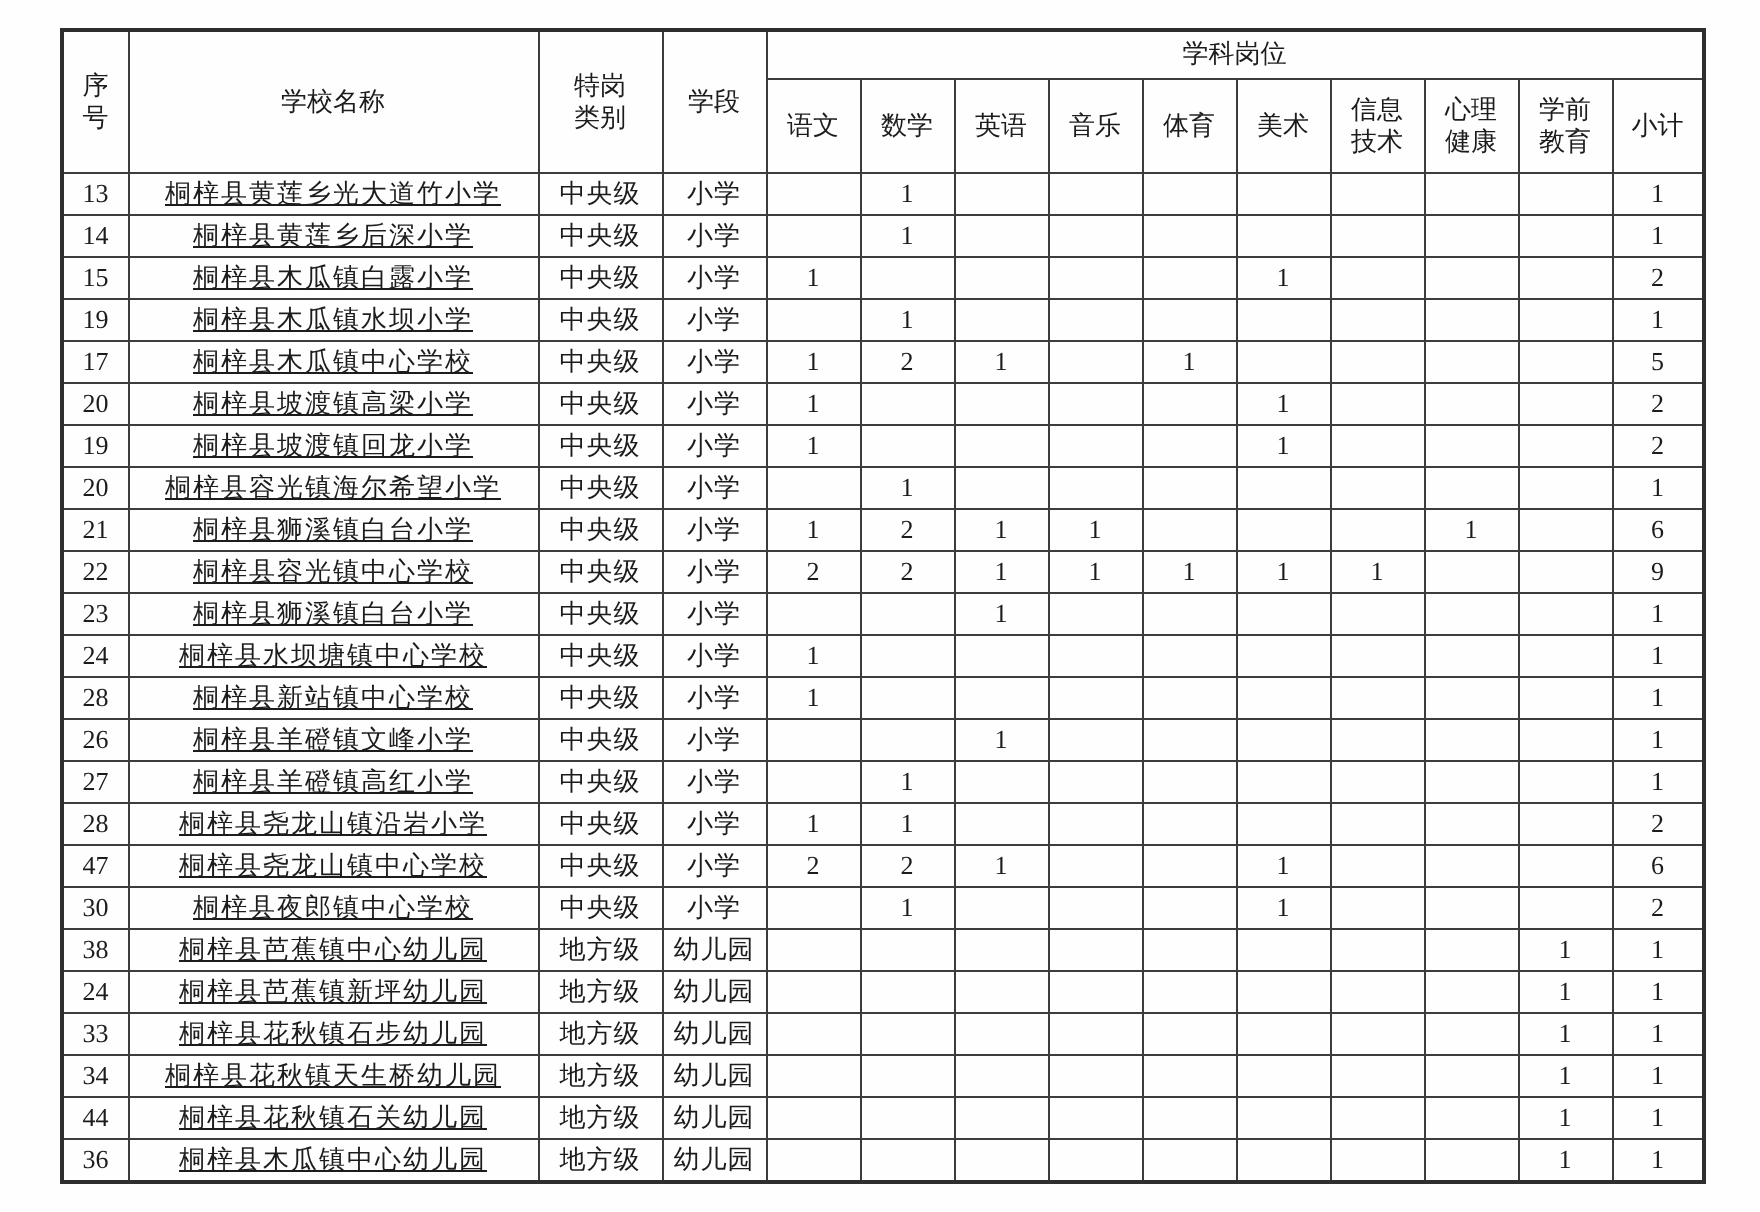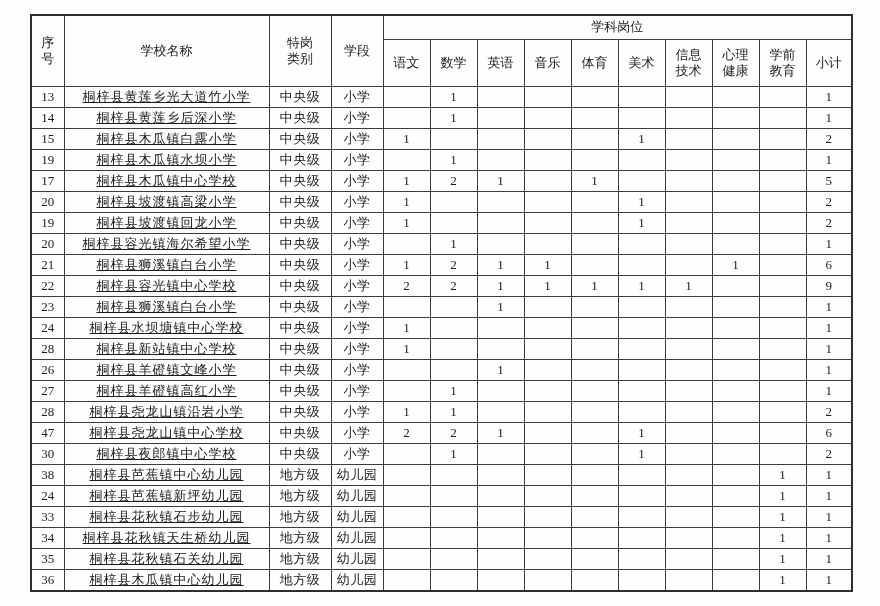--- a/index.html
+++ b/index.html
@@ -431,21 +431,21 @@
           <td class="num-cell"></td>
           <td class="num-cell"></td>
           <td class="num-cell"></td>
           <td class="num-cell"></td>
           <td class="num-cell"></td>
           <td class="num-cell"></td>
           <td class="num-cell">1</td>
           <td class="num-cell">1</td>
         </tr>
         <tr>
-          <td class="num-cell">35</td>
+          <td class="num-cell">44</td>
           <td class="school-cell">桐梓县花秋镇石关幼儿园</td>
           <td>地方级</td>
           <td>幼儿园</td>
           <td class="num-cell"></td>
           <td class="num-cell"></td>
           <td class="num-cell"></td>
           <td class="num-cell"></td>
           <td class="num-cell"></td>
           <td class="num-cell"></td>
           <td class="num-cell"></td>

